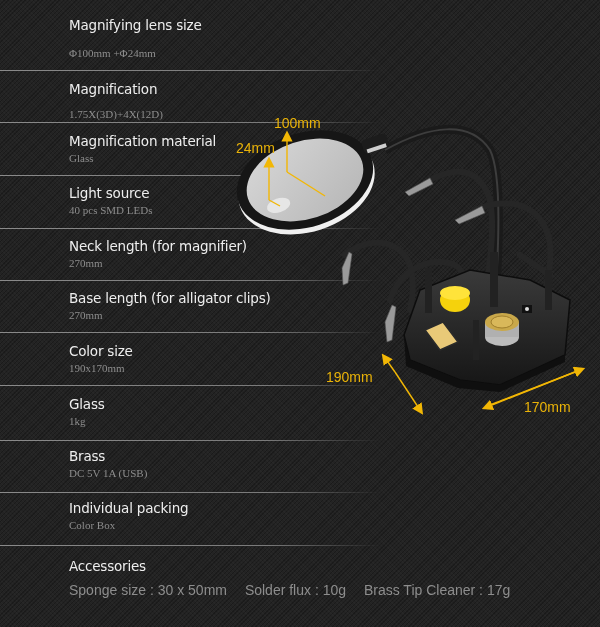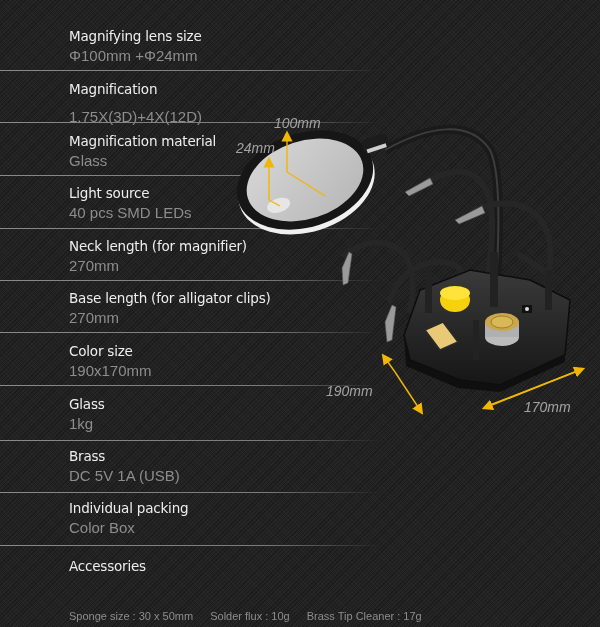--- a/index.html
+++ b/index.html
@@ -11,42 +11,42 @@
         repeating-linear-gradient(-45deg, rgba(0,0,0,0.25) 0 1px, transparent 1px 3px);
       font-family: "DejaVu Sans", sans-serif;
     }
     .specs { position: absolute; left: 0; top: 0; width: 600px; }
     .spec-row { position: absolute; left: 0; width: 600px; }
     .spec-label {
       position: absolute; left: 69px; color: #eeeeee; font-size: 13.5px;
       letter-spacing: -0.2px; white-space: nowrap;
     }
     .spec-value {
-      position: absolute; left: 69px; color: #8d8d8d; font-size: 15px;
-      white-space: nowrap; font-family: Liberation Sans, sans-serif;
+      position: absolute; left: 69px; color: #8d8d8d; font-size: 11px;
+      white-space: nowrap; font-family: Liberation Serif, serif;
     }
     .divider {
       position: absolute; left: 0; height: 1px; width: 380px;
       background: linear-gradient(to right, #8a8a8a 0%, #7a7a7a 70%, rgba(120,120,120,0) 100%);
     }
-    .accessories-values { position: absolute; left: 69px; top: 582px; color: #8d8d8d; font-size: 11px; font-family: "Liberation Sans", sans-serif; white-space: nowrap; margin-top: 28px; }
+    .accessories-values { position: absolute; left: 69px; top: 582px; color: #8d8d8d; font-size: 14px; font-family: "Liberation Sans", sans-serif; white-space: nowrap; }
     .accessories-values span { margin-right: 14px; }
 
     .product { position: absolute; left: 220px; top: 100px; width: 380px; height: 330px; }
     .dim-label {
-      position: absolute; color: #a3a3a3; font-family: "Liberation Sans", sans-serif;
-      font-size: 14px; white-space: nowrap; font-style: italic;
+      position: absolute; color: #eab308; font-family: "Liberation Sans", sans-serif;
+      font-size: 14px; white-space: nowrap;
     }
   </style>
 </head>
 <body>
 
 <div class="specs">
   <div class="spec-row" style="top:0">
-    <div class="spec-label" style="top:28px">Magnifying lens size</div>
+    <div class="spec-label" style="top:17px">Magnifying lens size</div>
     <div class="spec-value" style="top:47px">Φ100mm +Φ24mm</div>
   </div>
   <div class="divider" style="top:70px"></div>
 
   <div class="spec-row" style="top:0">
     <div class="spec-label" style="top:81px">Magnification</div>
     <div class="spec-value" style="top:108px">1.75X(3D)+4X(12D)</div>
   </div>
   <div class="divider" style="top:122px"></div>
 
@@ -179,15 +179,15 @@
       <line x1="269" y1="200" x2="280" y2="206"></line>
       <line x1="395" y1="372" x2="420" y2="410" marker-end="url(#arrowhead)"></line>
       <line x1="395" y1="372" x2="385" y2="358" marker-end="url(#arrowhead)"></line>
       <line x1="490" y1="405" x2="580" y2="370" marker-end="url(#arrowhead)"></line>
       <line x1="580" y1="370" x2="487" y2="407" marker-end="url(#arrowhead)"></line>
     </g>
   </svg>
 
   <div class="dim-label" style="left:54px; top:15px">100mm</div>
   <div class="dim-label" style="left:16px; top:40px">24mm</div>
-  <div class="dim-label" style="left:106px; top:283px">190mm</div>
+  <div class="dim-label" style="left:106px; top:269px">190mm</div>
   <div class="dim-label" style="left:304px; top:299px">170mm</div>
 </div>
 
 </body></html>

